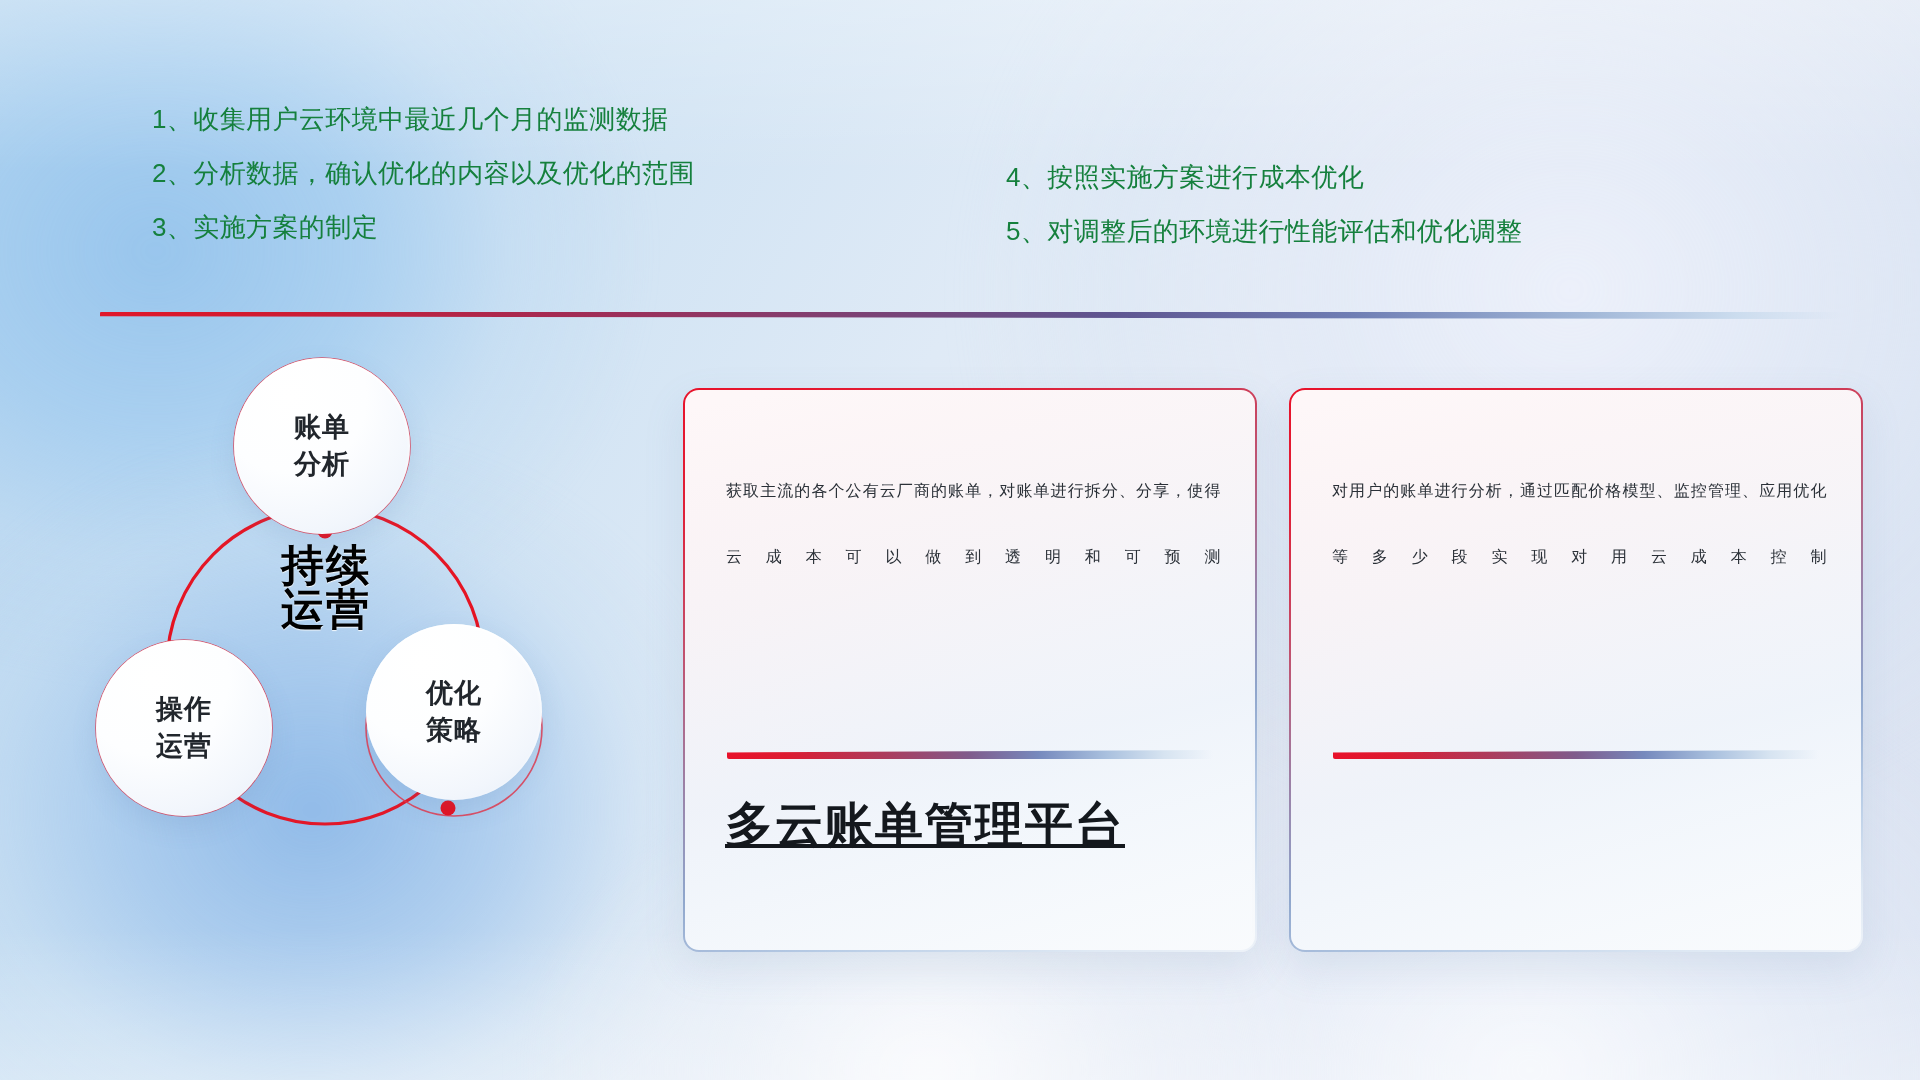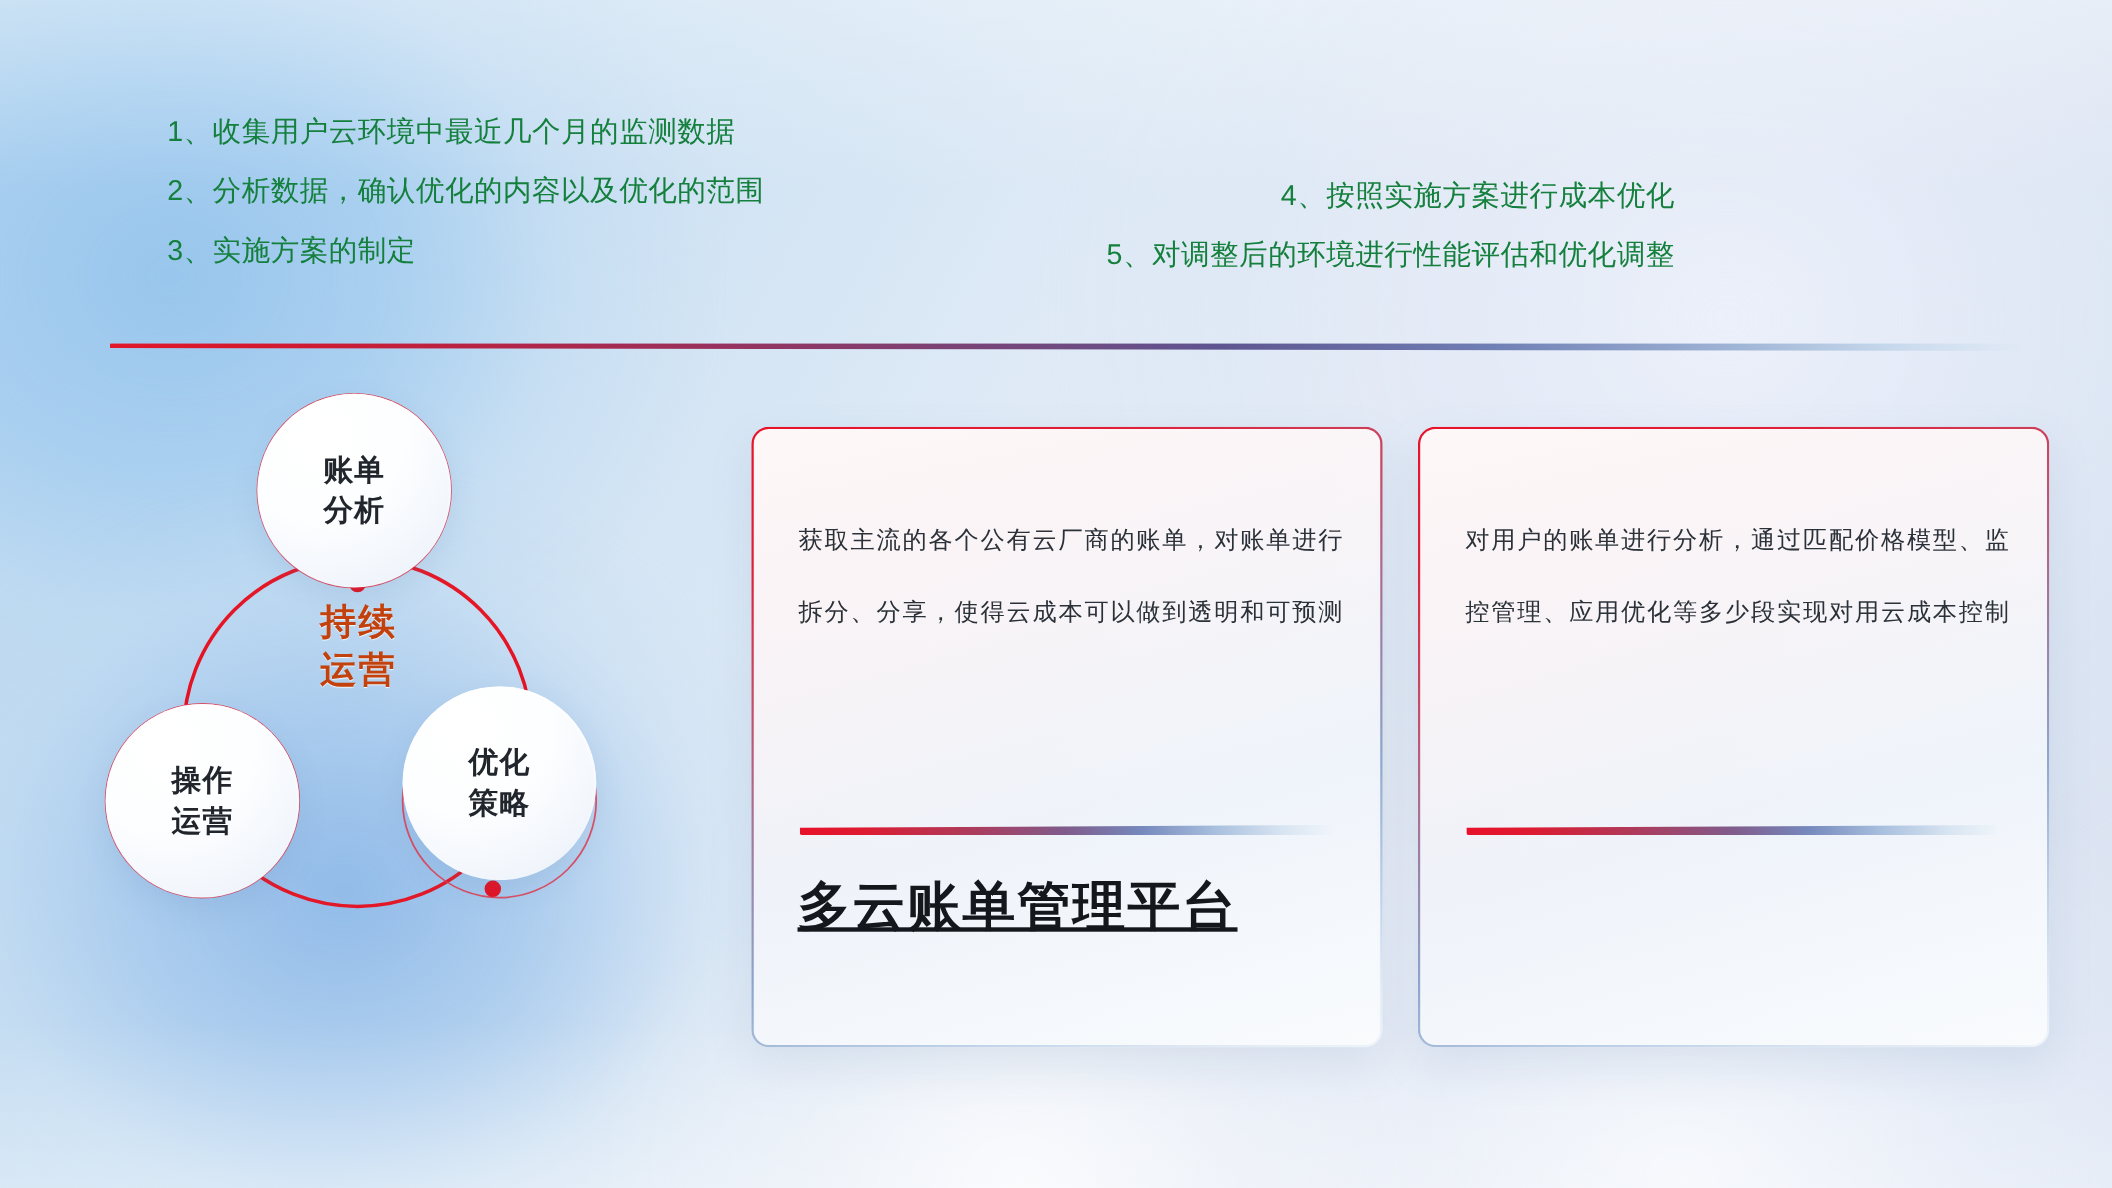--- a/index.html
+++ b/index.html
@@ -115,21 +115,21 @@
   
   .steps {
     position: absolute;
     color: #15803d;
     font-size: 26px;
     line-height: 54px;
     letter-spacing: 0.4px;
     white-space: nowrap;
   }
   .steps.col-left  { left: 152px; top: 92px; }
-  .steps.col-right { left: 1006px; top: 150px; text-align: right; }
+  .steps.col-right { left: 1006px; top: 150px; }
   .step-line { display: block; }
 
   
   .top-rule {
     position: absolute;
     left: 100px;
     top: 312px;
     width: 1740px;
     height: 7px;
     background: linear-gradient(90deg,
@@ -172,23 +172,23 @@
   .venn-bubble.top    { left: 138px; top: 0px;   width: 176px; height: 176px; }
   .venn-bubble.left   { left: 0px;   top: 282px; width: 176px; height: 176px; }
   .venn-bubble.right  { left: 270px; top: 266px; width: 176px; height: 176px; }
 
   .venn-center-label {
     position: absolute;
     left: 135px;
     top: 185px;
     width: 190px;
     text-align: center;
-    color: #c2410c;
+    color: #000000;
     font-weight: 800;
-    font-size: 33px;
+    font-size: 43px;
     line-height: 44px;
     letter-spacing: 2px;
     text-shadow: 0 1px 1px rgba(255,255,255,0.85);
   }
 
   
   .card {
     position: absolute;
     top: 388px;
     width: 570px;
@@ -210,21 +210,21 @@
   }
   .card.card-1 { left: 683px; }
   .card.card-2 { left: 1289px; }
 
   .card-body {
     position: absolute;
     left: 41px;
     right: 34px;
     top: 68px;
     color: #2b3138;
-    font-size: 22px;
+    font-size: 16px;
     line-height: 66px;
     letter-spacing: 0.6px;
     text-align: justify;
     text-align-last: justify;
   }
   .card-rule {
     position: absolute;
     left: 42px;
     width: 486px;
     top: 360px;

